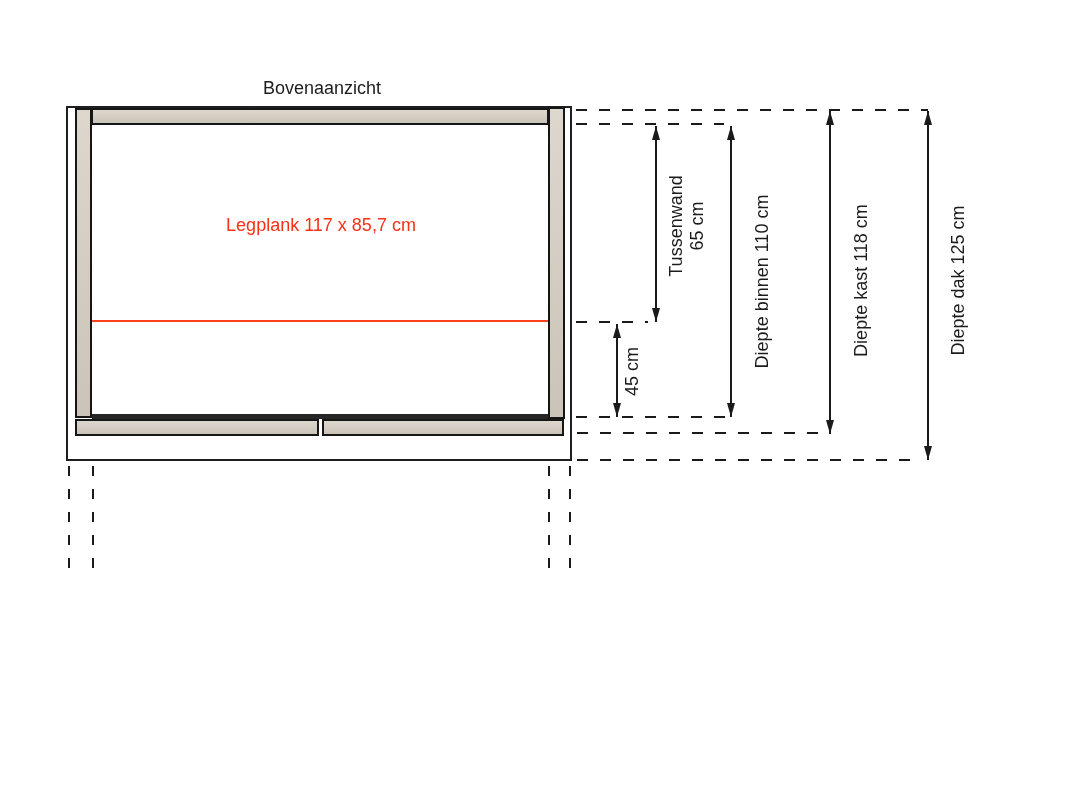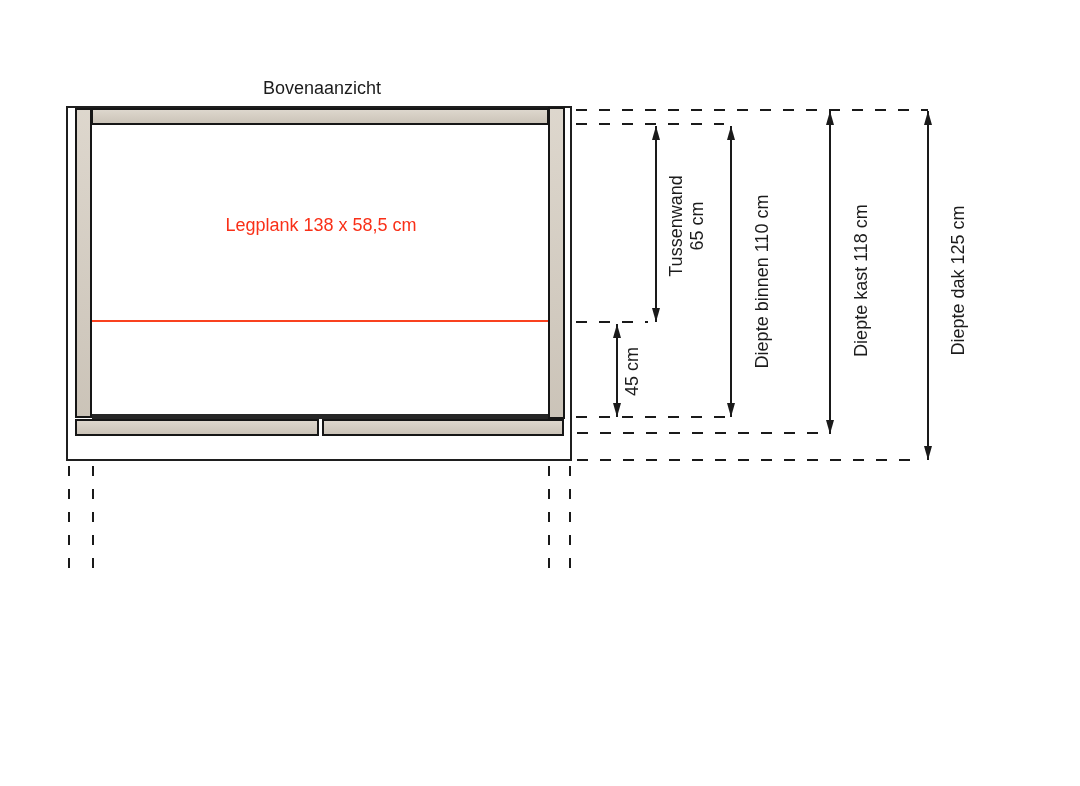--- a/index.html
+++ b/index.html
@@ -71,21 +71,21 @@
   <div class="plank" style="left:75px;top:108px;width:17px;height:310px;"></div>
   <div class="plank" style="left:91px;top:108px;width:458px;height:17px;"></div>
   <div class="plank" style="left:548px;top:107px;width:17px;height:312px;"></div>
 
   <div class="backband" style="left:92px;top:414px;width:456px;height:5px;"></div>
 
   <div class="plank" style="left:75px;top:419px;width:244px;height:17px;"></div>
   <div class="plank" style="left:322px;top:419px;width:242px;height:17px;"></div>
 
   <div class="shelfline" style="left:92px;top:320px;width:456px;"></div>
-  <div class="lbl red" style="left:171px;top:215px;width:300px;">Legplank 138 x 58,5 cm</div>
+  <div class="lbl red" style="left:171px;top:215px;width:300px;">Legplank 117 x 85,7 cm</div>
 
   <div class="dash-h" style="left:576px;top:109px;width:352px;"></div>
   <div class="dash-h" style="left:576px;top:123px;width:148px;"></div>
   <div class="dash-h" style="left:576px;top:321px;width:72px;"></div>
   <div class="dash-h" style="left:576px;top:416px;width:150px;"></div>
   <div class="dash-h" style="left:577px;top:432px;width:248px;"></div>
   <div class="dash-h" style="left:577px;top:459px;width:334px;"></div>
 
   <div class="dash-v" style="left:68px;top:466px;height:209px;"></div>
   <div class="dash-v" style="left:92px;top:466px;height:134px;"></div>

